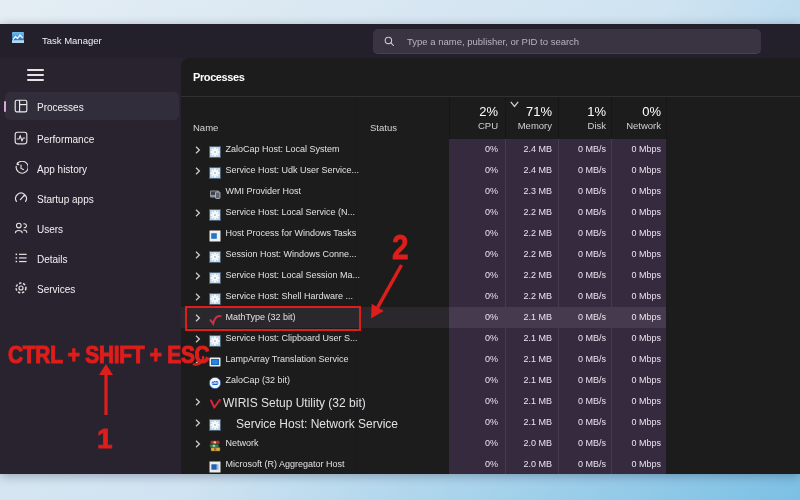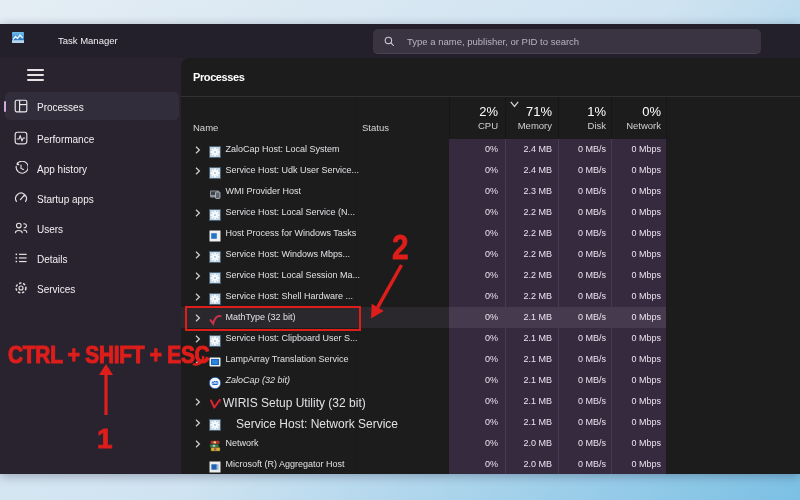--- a/index.html
+++ b/index.html
@@ -10,21 +10,21 @@
 </style></head><body>
 
 <div class="abs" style="left:0;top:24px;width:800px;height:450px;background:#292330;box-shadow:0 2px 10px rgba(10,10,40,0.30);"></div>
 <div class="abs" style="left:0;top:24px;width:800px;height:34px;background:#231f2b;"></div>
 <div class="abs" style="left:12px;top:32px;width:12px;height:11px;background:linear-gradient(180deg,#6fc0ee 0%,#3a85cd 55%,#1c5da9 100%);border-radius:1px;">
 <svg width="12" height="11" viewBox="0 0 12 11" style="position:absolute;left:0;top:0;">
       <polyline points="1,7.5 3.5,4.5 5.5,6.5 8,3 10.8,6" fill="none" stroke="#eaf6ff" stroke-width="1.3"></polyline>
       <rect x="0" y="8.2" width="12" height="2.8" fill="#cfe9fa" opacity="0.85"></rect>
     </svg>
   </div>
-<div class="t" style="left:58px;top:35px;font-size:9.5px;color:#f1f0f3;">Task Manager</div>
+<div class="t" style="left:42px;top:35px;font-size:9.5px;color:#f1f0f3;">Task Manager</div>
 <div class="abs" style="left:373px;top:29px;width:388px;height:25px;background:#393342;border-radius:5px;border-bottom:1px solid #4a4253;box-sizing:border-box;"></div>
 <svg class="abs" style="left:384px;top:36px;" width="11" height="11" viewBox="0 0 11 11">
     <circle cx="4.4" cy="4.4" r="3.2" fill="none" stroke="#cbc6d2" stroke-width="1.1"></circle>
     <line x1="6.8" y1="6.8" x2="9.4" y2="9.4" stroke="#cbc6d2" stroke-width="1.1" stroke-linecap="round"></line>
   </svg>
 <div class="t" style="left:407px;top:36px;font-size:9.5px;color:#b9b3c1;text-align:right;">Type a name, publisher, or PID to search</div>
 <div class="abs" style="left:27px;top:69px;width:17px;height:12px;">
 <div style="position:absolute;top:0;width:17px;height:1.6px;background:#e4e4e4;border-radius:1px;"></div>
 <div style="position:absolute;top:5px;width:17px;height:1.6px;background:#e4e4e4;border-radius:1px;"></div>
 <div style="position:absolute;top:10px;width:17px;height:1.6px;background:#e4e4e4;border-radius:1px;"></div>
@@ -78,21 +78,21 @@
 <div class="abs" style="left:181px;top:58px;width:619px;height:416px;background:#1c1c1c;border-top-left-radius:8px;"></div>
 <div class="t" style="left:193px;top:71px;font-size:11px;font-weight:bold;letter-spacing:-0.4px;color:#ffffff;">Processes</div>
 <div class="abs" style="left:181px;top:96px;width:619px;height:1px;background:#313131;"></div>
 <div class="abs" style="left:356px;top:97px;width:1px;height:377px;background:#191919;"></div>
 <div class="abs" style="left:449px;top:97px;width:1px;height:42px;background:#161616;"></div>
 <div class="abs" style="left:505px;top:97px;width:1px;height:42px;background:#161616;"></div>
 <div class="abs" style="left:558px;top:97px;width:1px;height:42px;background:#161616;"></div>
 <div class="abs" style="left:611px;top:97px;width:1px;height:42px;background:#161616;"></div>
 <div class="abs" style="left:666px;top:97px;width:1px;height:42px;background:#161616;"></div>
 <div class="t" style="left:193px;top:122px;font-size:9.5px;color:#d6d6d6;">Name</div>
-<div class="t" style="left:362px;top:122px;font-size:9.5px;color:#d6d6d6;">Status</div>
+<div class="t" style="left:370px;top:122px;font-size:9.5px;color:#d6d6d6;">Status</div>
 <div class="t" style="right:302px;top:104px;font-size:13px;color:#ffffff;">2%</div>
 <div class="t" style="right:302px;top:120px;font-size:9.5px;color:#d0d0d0;text-align:right;">CPU</div>
 <div class="t" style="right:248px;top:104px;font-size:13px;color:#ffffff;">71%</div>
 <div class="t" style="right:248px;top:120px;font-size:9.5px;color:#d0d0d0;margin-left:20px;">Memory</div>
 <div class="t" style="right:194px;top:104px;font-size:13px;color:#ffffff;">1%</div>
 <div class="t" style="right:194px;top:120px;font-size:9.5px;color:#d0d0d0;">Disk</div>
 <div class="t" style="right:139px;top:104px;font-size:13px;color:#ffffff;">0%</div>
 <div class="t" style="right:139px;top:120px;font-size:9.5px;color:#d0d0d0;">Network</div>
 <svg class="abs" style="left:509.5px;top:100.5px;" width="9" height="7" viewBox="0 0 9 7">
     <polyline points="0.8,0.8 4.5,5.4 8.2,0.8" fill="none" stroke="#cccccc" stroke-width="1.35"></polyline>
@@ -192,21 +192,21 @@
       <circle cx="8.55" cy="8.55" r="0.95" fill="#ffffff"></circle>
       <circle cx="6" cy="9.6" r="0.95" fill="#ffffff"></circle>
       <circle cx="3.45" cy="8.55" r="0.95" fill="#ffffff"></circle>
       <circle cx="2.4" cy="6" r="0.95" fill="#ffffff"></circle>
       <circle cx="3.45" cy="3.45" r="0.95" fill="#ffffff"></circle>
       <circle cx="6" cy="2.4" r="0.95" fill="#ffffff"></circle>
       <circle cx="8.55" cy="3.45" r="0.95" fill="#ffffff"></circle>
       <circle cx="6" cy="6" r="2.7" fill="#ffffff"></circle>
       <circle cx="6" cy="6" r="1.1" fill="#aac6da"></circle>
     </svg></div>
-<div class="t" style="left:225.5px;top:249px;font-size:9px;color:#e2e0e4;">Service Host: Windows Mbps...</div>
+<div class="t" style="left:225.5px;top:249px;font-size:9px;color:#e2e0e4;">Session Host: Windows Conne...</div>
 <div class="t" style="right:302px;top:249px;font-size:9px;color:#eae4f0;">0%</div>
 <div class="t" style="right:248px;top:249px;font-size:9px;color:#eae4f0;">2.2 MB</div>
 <div class="t" style="right:194px;top:249px;font-size:9px;color:#eae4f0;">0 MB/s</div>
 <div class="t" style="right:139px;top:249px;font-size:9px;color:#eae4f0;">0 Mbps</div>
 <svg class="abs" style="left:195px;top:272px;" width="6" height="8" viewBox="0 0 6 8">
     <polyline points="1,0.8 4.4,4 1,7.2" fill="none" stroke="#d2d2d2" stroke-width="1.2"></polyline>
   </svg>
 <div class="abs" style="left:209px;top:270px;width:13px;height:12px;"><svg width="12" height="12" viewBox="0 0 12 12">
       <rect x="0.4" y="0.4" width="11.2" height="11.2" fill="#c2d5e4" stroke="#42586e" stroke-width="0.8"></rect>
       <circle cx="9.6" cy="6" r="0.95" fill="#ffffff"></circle>
@@ -292,21 +292,21 @@
 <div class="t" style="right:302px;top:354px;font-size:9px;color:#eae4f0;">0%</div>
 <div class="t" style="right:248px;top:354px;font-size:9px;color:#eae4f0;">2.1 MB</div>
 <div class="t" style="right:194px;top:354px;font-size:9px;color:#eae4f0;">0 MB/s</div>
 <div class="t" style="right:139px;top:354px;font-size:9px;color:#eae4f0;">0 Mbps</div>
 <div class="abs" style="left:209px;top:375px;width:13px;height:12px;"><svg width="12" height="12" viewBox="0 0 12 12">
       <circle cx="6" cy="6" r="5.7" fill="#f4f7fa"></circle>
       <circle cx="6" cy="6" r="5.7" fill="none" stroke="#1a4f9e" stroke-width="0.8"></circle>
       <rect x="2.6" y="4.1" width="6.8" height="3.8" rx="1.9" fill="#1565d8"></rect>
       <text x="6" y="7" font-family="Liberation Sans" font-size="2.6" fill="#fff" text-anchor="middle" font-weight="bold">Zalo</text>
     </svg></div>
-<div class="t" style="left:225.5px;top:375px;font-size:9px;color:#e2e0e4;font-style:italic;">ZaloCap (32 bit)</div>
+<div class="t" style="left:225.5px;top:375px;font-size:9px;color:#e2e0e4;">ZaloCap (32 bit)</div>
 <div class="t" style="right:302px;top:375px;font-size:9px;color:#eae4f0;">0%</div>
 <div class="t" style="right:248px;top:375px;font-size:9px;color:#eae4f0;">2.1 MB</div>
 <div class="t" style="right:194px;top:375px;font-size:9px;color:#eae4f0;">0 MB/s</div>
 <div class="t" style="right:139px;top:375px;font-size:9px;color:#eae4f0;">0 Mbps</div>
 <svg class="abs" style="left:195px;top:398px;" width="6" height="8" viewBox="0 0 6 8">
     <polyline points="1,0.8 4.4,4 1,7.2" fill="none" stroke="#d2d2d2" stroke-width="1.2"></polyline>
   </svg>
 <div class="abs" style="left:209px;top:396px;width:13px;height:12px;"><svg width="13" height="12" viewBox="0 0 13 12">
       <path d="M2 2.5 L5.3 9.5 L10.8 1.8" fill="none" stroke="#dc2433" stroke-width="2" stroke-linecap="round" stroke-linejoin="round"></path>
       <path d="M9.4 4.6 L12 3.4" stroke="#8c1420" stroke-width="1.1"></path>

